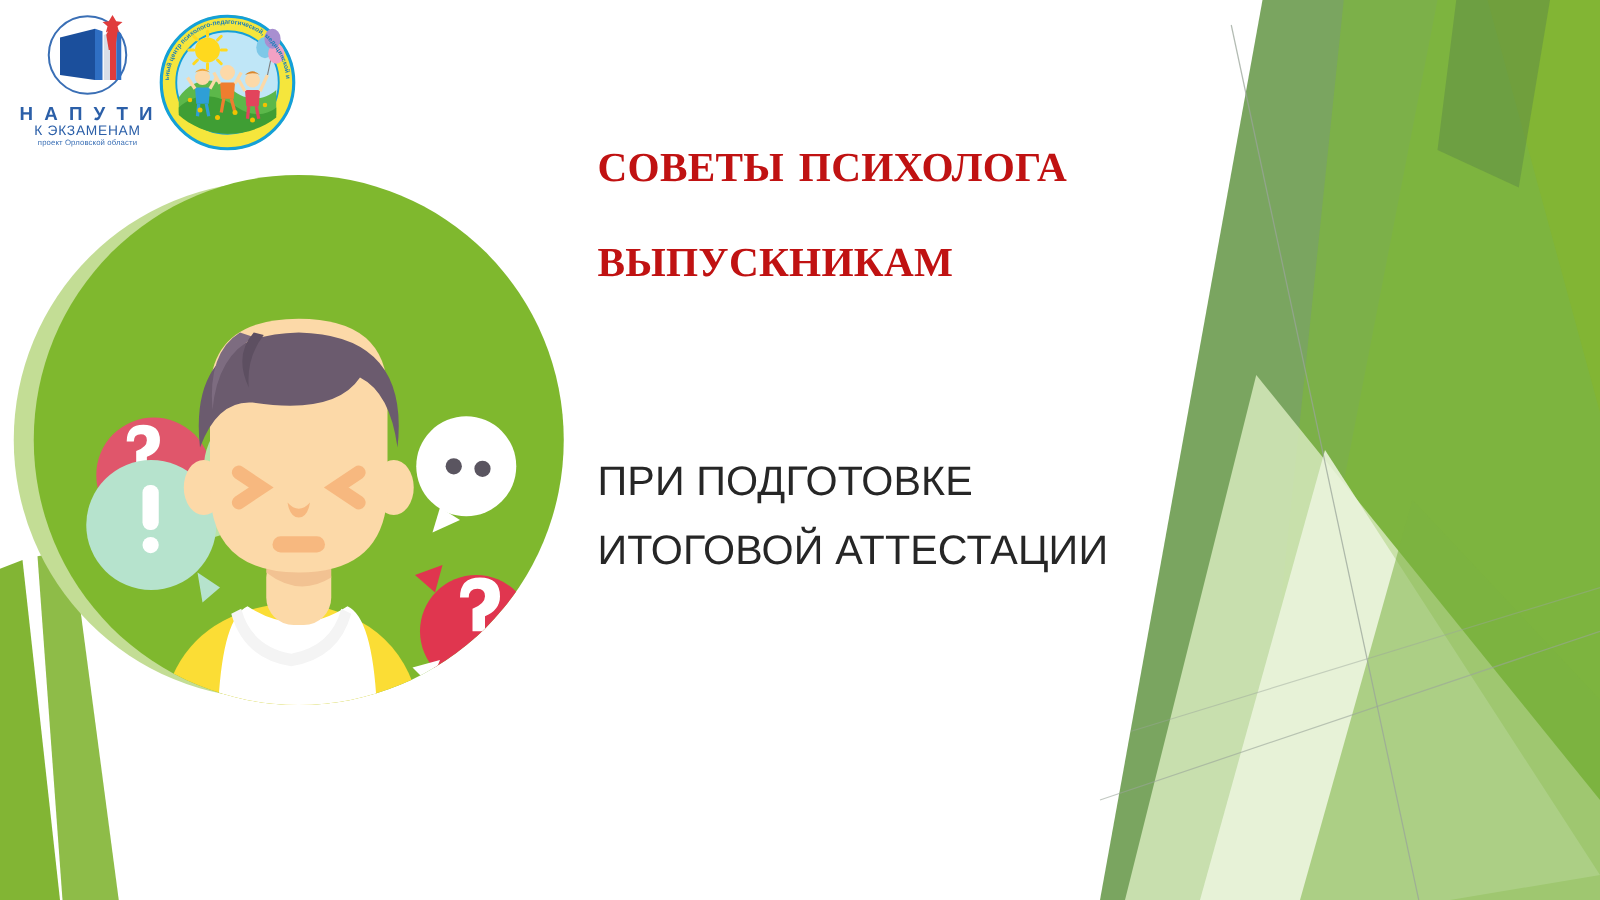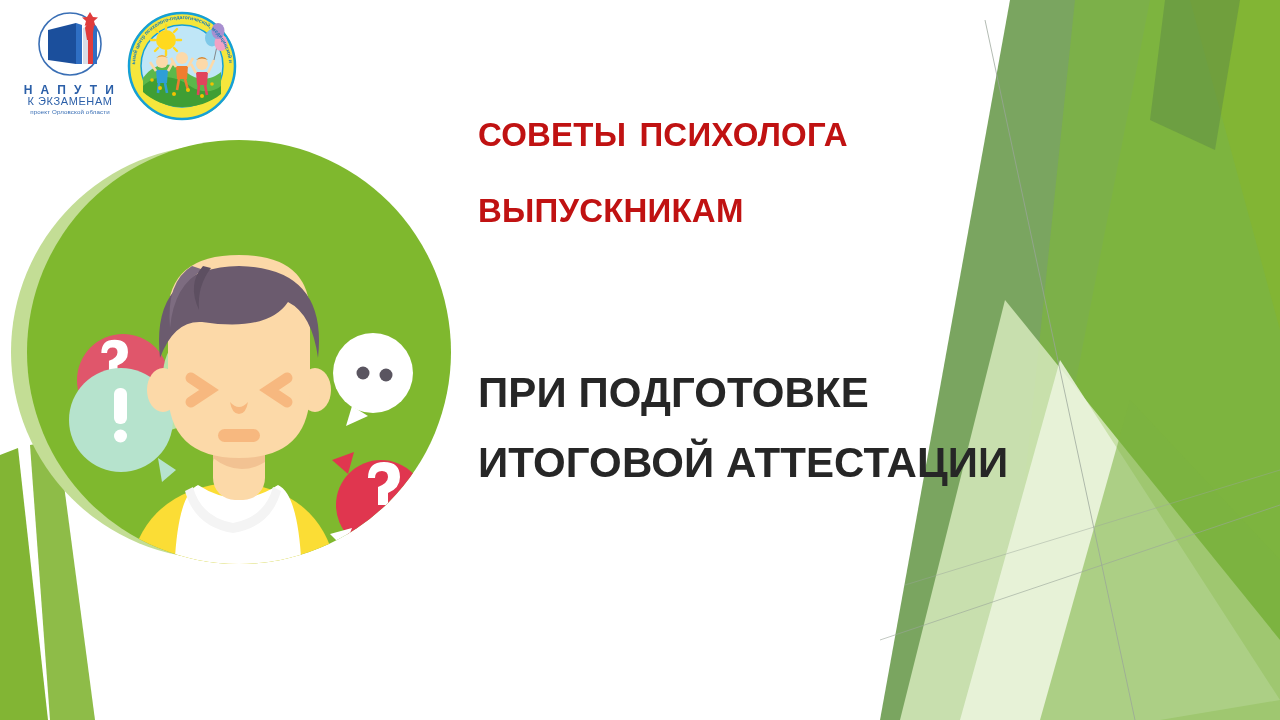--- a/index.html
+++ b/index.html
@@ -44,21 +44,21 @@
     position: absolute;
     left: 0;
     top: 76px;
     width: 112px;
     text-align: center;
     color: #2b5fa8;
     line-height: 1.04;
   }
   .logo-exam .txt .l1 {
     display: block;
-    font-size: 12px;
+    font-size: 15px;
     font-weight: 700;
     letter-spacing: 2.4px;
   }
   .logo-exam .txt .l2 {
     display: block;
     font-size: 11px;
     font-weight: 400;
     letter-spacing: 0.6px;
   }
   .logo-exam .txt .l3 {
@@ -92,29 +92,30 @@
     left: 478px;
     top: 92px;
     width: 530px;
     color: #c01212;
     font-size: 47px;
     font-weight: 700;
     line-height: 1.62;
     font-variant: small-caps;
     text-transform: lowercase;
     letter-spacing: 0.2px;
+    font-family: Liberation Serif, serif;
   }
   #subtitle {
     position: absolute;
     left: 478px;
     top: 358px;
     width: 540px;
     color: #262626;
-    font-size: 42px;
-    font-weight: 700;
+    font-size: 33px;
+    font-weight: 400;
     line-height: 1.66;
     letter-spacing: 0.1px;
   }
   #subtitle .sline { display: block; white-space: nowrap; }
 </style>
 </head>
 <body>
 
 <div id="slide">
 

